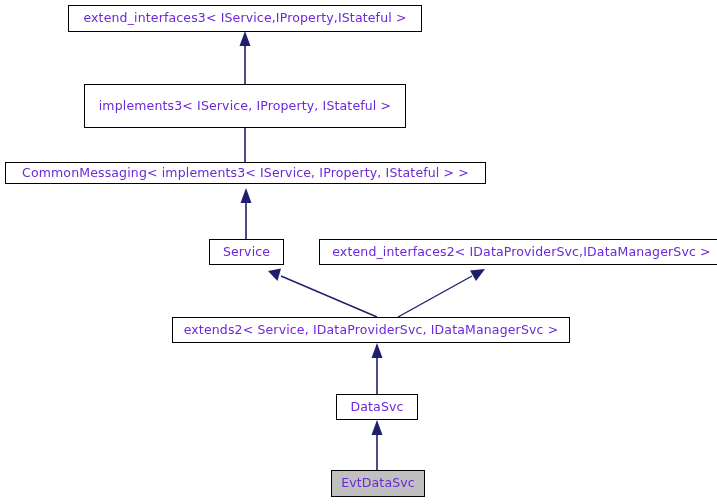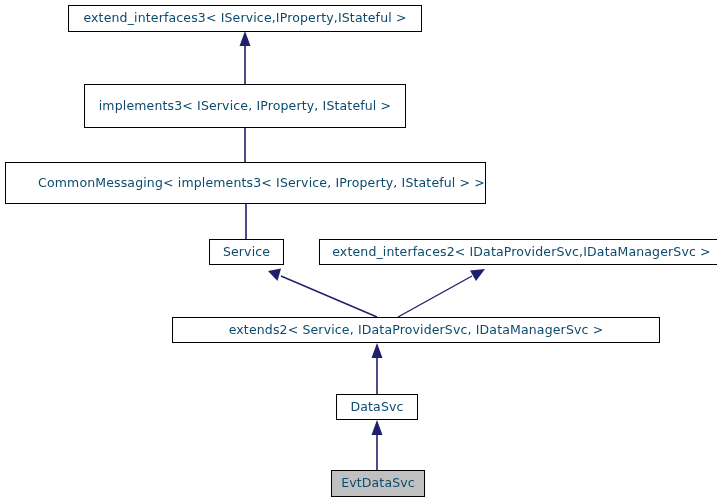--- a/index.html
+++ b/index.html
@@ -9,21 +9,21 @@
     font-family:"DejaVu Sans","Liberation Sans",sans-serif;
     overflow:hidden;
   }
   #diagram{position:relative;width:717px;height:504px;}
   svg.edges{position:absolute;left:0;top:0;width:717px;height:504px;pointer-events:none;}
   .node{
     position:absolute;
     box-sizing:border-box;
     border:1px solid #000000;
     background:#ffffff;
-    color:#0c4a6e;
+    color:#6d28d9;
     display:flex;
     align-items:center;
     justify-content:center;
     font-size:12.5px;
     line-height:1;
     white-space:nowrap;
     letter-spacing:0.15px;
   }
   .node.highlight{background:#c0c0c0;}
   .node .lbl{display:block;}
@@ -72,33 +72,33 @@
   </svg>
 
   <div class="node" style="left:68px;top:5px;width:354px;height:27px;">
     <span class="lbl">extend_interfaces3&lt; IService,IProperty,IStateful &gt;</span>
   </div>
 
   <div class="node" style="left:84px;top:84px;width:322px;height:44px;">
     <span class="lbl">implements3&lt; IService, IProperty, IStateful &gt;</span>
   </div>
 
-  <div class="node" style="left:5px;top:162px;width:481px;height:42px;justify-content:flex-end;">
+  <div class="node" style="left:5px;top:162px;width:481px;height:22px;">
     <span class="lbl">CommonMessaging&lt; implements3&lt; IService, IProperty, IStateful &gt; &gt;</span>
   </div>
 
   <div class="node" style="left:209px;top:239px;width:75px;height:26px;text-align:center;">
     <span class="lbl">Service</span>
   </div>
 
   <div class="node" style="left:303px;top:239px;width:405px;height:26px;margin-left:16px;">
     <span class="lbl">extend_interfaces2&lt; IDataProviderSvc,IDataManagerSvc &gt;</span>
   </div>
 
-  <div class="node" style="left:172px;top:317px;width:488px;height:26px;">
+  <div class="node" style="left:172px;top:317px;width:398px;height:26px;">
     <span class="lbl">extends2&lt; Service, IDataProviderSvc, IDataManagerSvc &gt;</span>
   </div>
 
   <div class="node highlight" style="left:331px;top:470px;width:94px;height:27px;">
     <span class="lbl">EvtDataSvc</span>
   </div>
 
   <div class="node" style="left:336px;top:394px;width:82px;height:26px;">
     <span class="lbl">DataSvc</span>
   </div>

